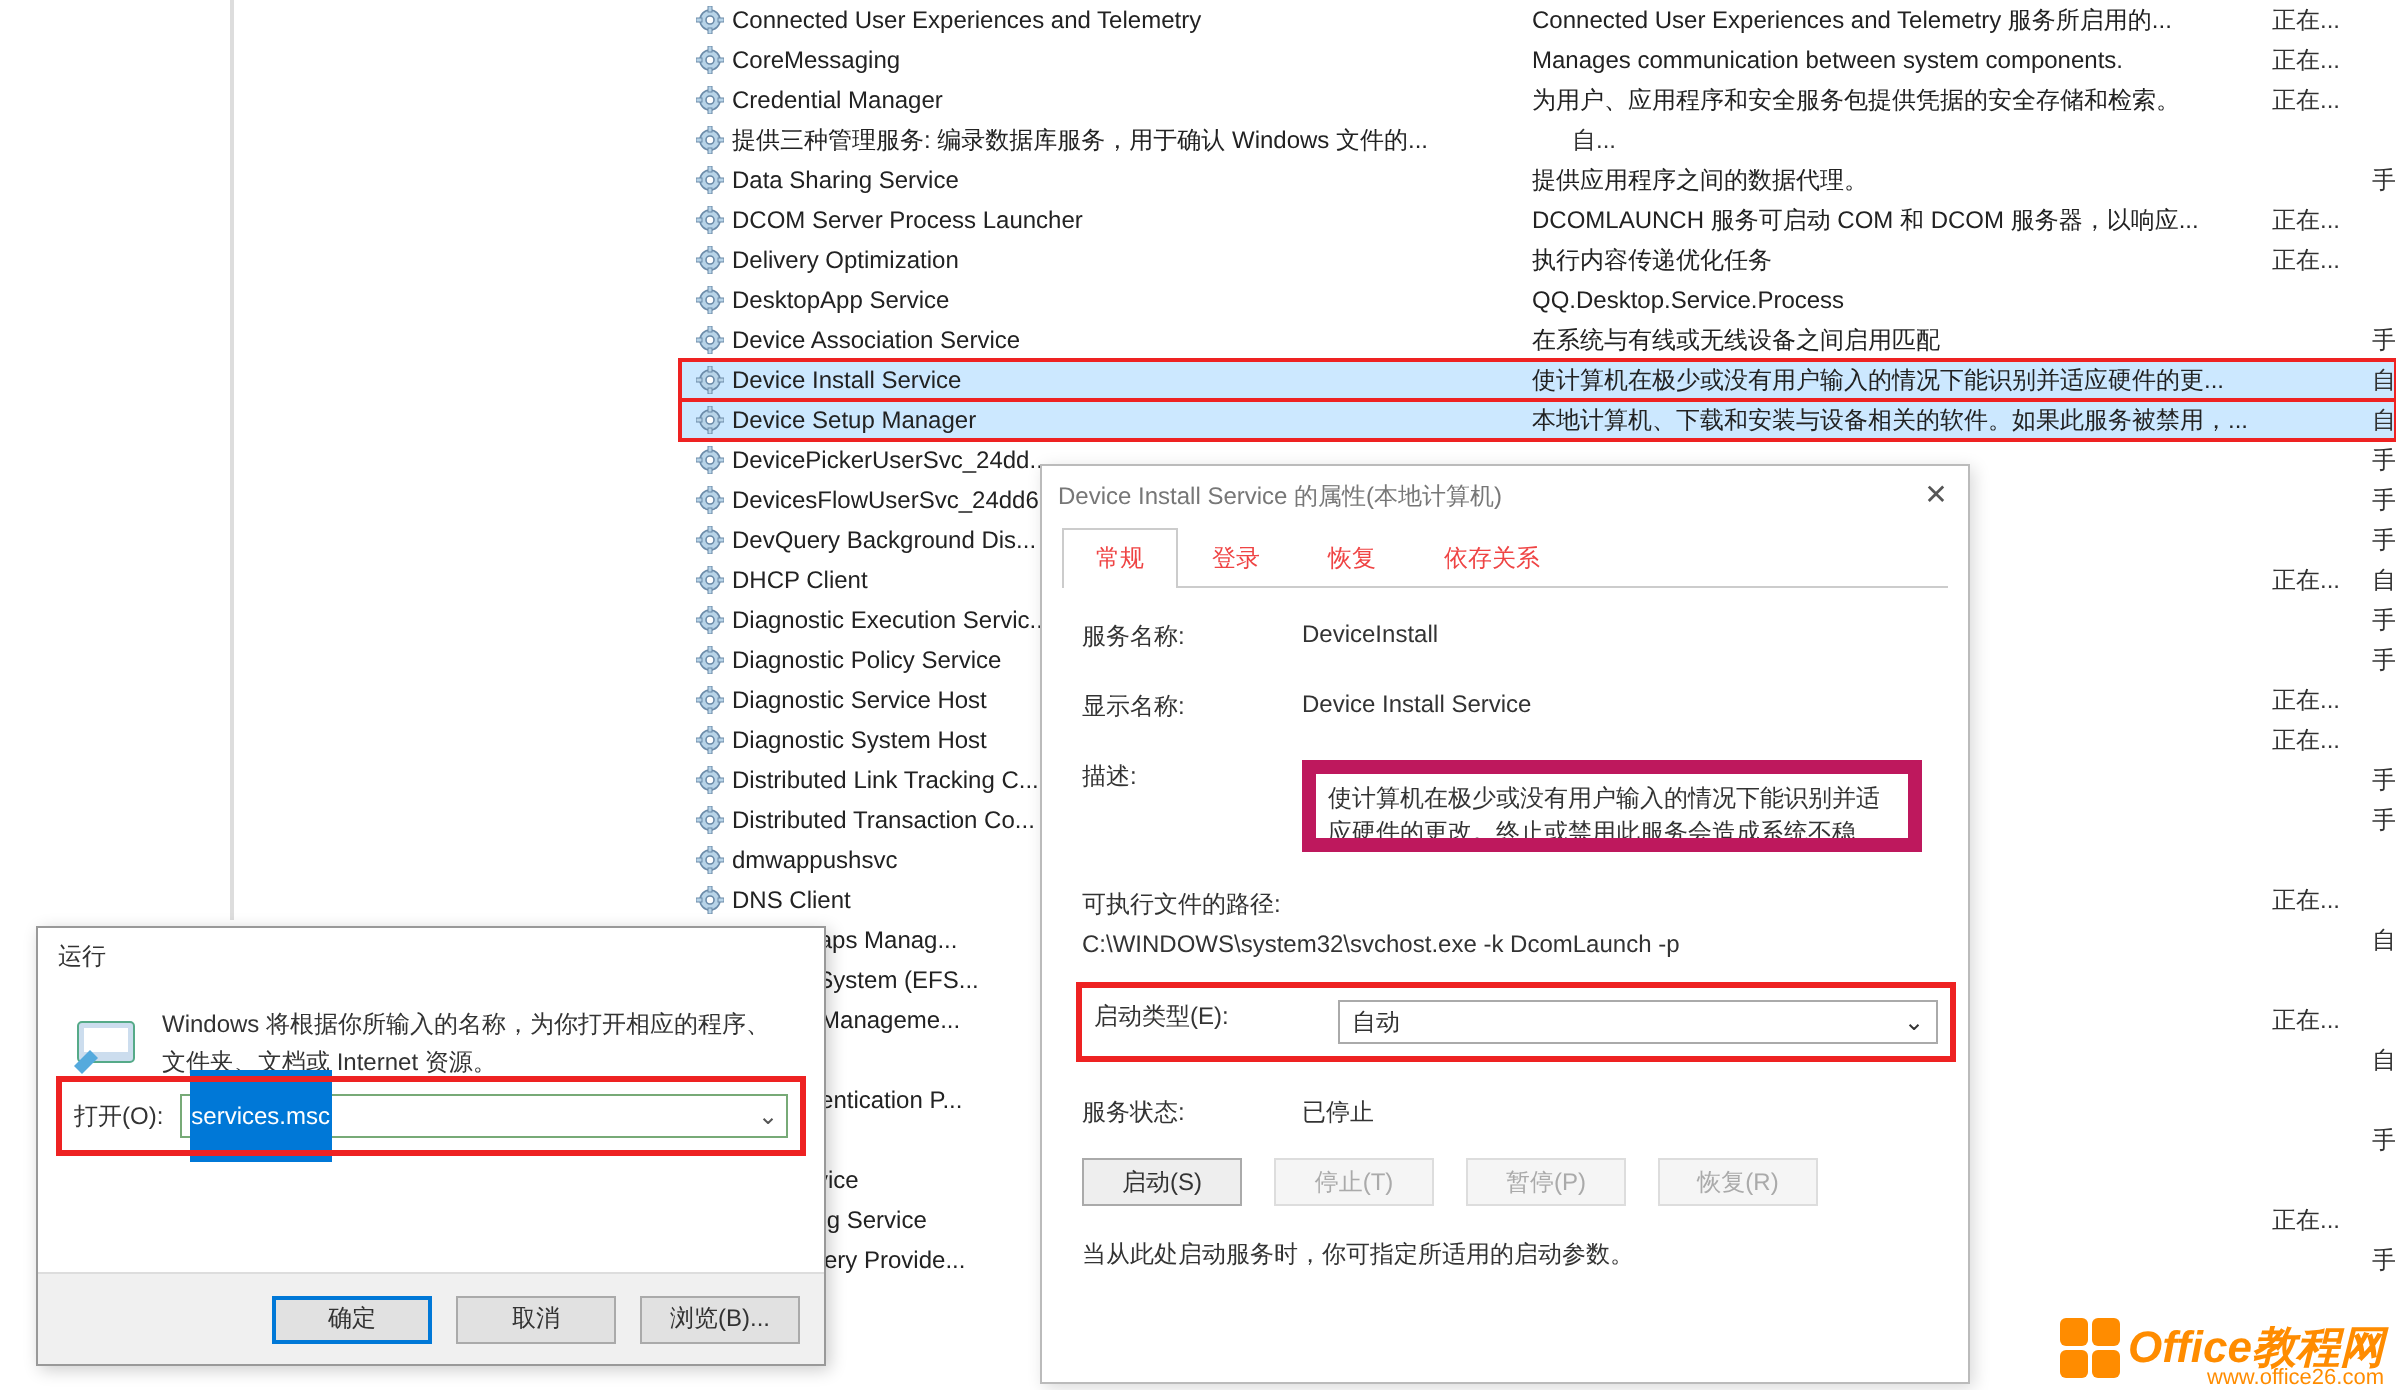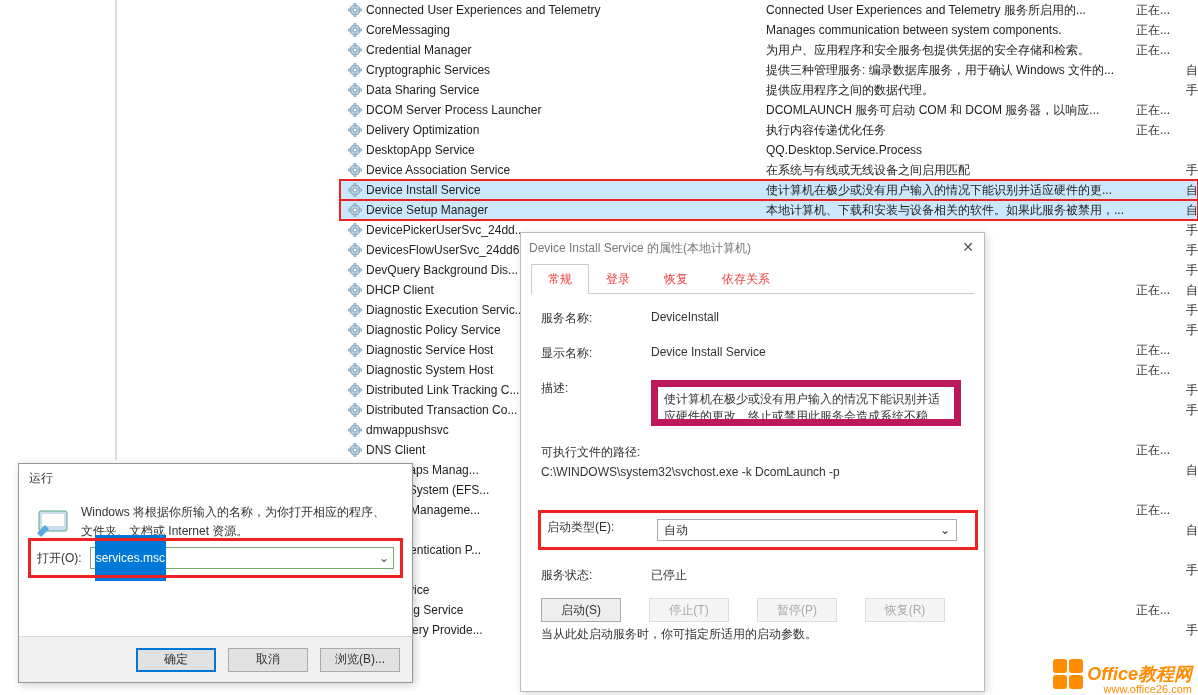--- a/index.html
+++ b/index.html
@@ -25,26 +25,26 @@
   .dlg-close { position: absolute; right: 6px; top: 4px; width: 20px; height: 20px; display: flex; align-items: center; justify-content: center; color: #555; font-size: 14px; }
   .tabs { display: flex; border-bottom: 1px solid #ccc; margin: 0 10px; }
   .tab { padding: 6px 16px; border: 1px solid transparent; border-bottom: none; position: relative; top: 1px; color: #ef4444; }
   .tab.active { border-color: #ccc; background: #fff; }
   .props-body { padding: 16px 20px; }
   .prop-row { display: flex; margin-bottom: 18px; }
   .prop-label { flex: 0 0 110px; }
   .prop-val { flex: 1; }
   .desc-box { border: 7px solid #be185d; padding: 4px 6px; height: 46px; width: 310px; font-size: 12px; overflow: hidden; }
   .path-lbl { margin-bottom: 4px; }
-  .path-val { margin-bottom: 34px; }
+  .path-val { margin-bottom: 15px; }
   .startup-select { width: 300px; height: 22px; border: 1px solid #aaa; padding: 0 6px; display: flex; align-items: center; justify-content: space-between; background: #fff; }
   .startup-red { outline: 3px solid #e22; padding: 6px; display: inline-block; }
   .startup-area { margin-bottom:20px;}
   .status-row { display: flex; margin-bottom: 14px; }
-  .btn-row { display: flex; gap: 28px; margin-bottom: 4px; }
+  .btn-row { display: flex; gap: 16px; margin-bottom: 16px; }
   .svc-btn { width: 80px; height: 24px; border: 1px solid #aaa; background: #eee; display: flex; align-items: center; justify-content: center; }
   .svc-btn.dis { color: #aaa; background: #f5f5f5; border-color: #ddd; }
   .hint { color: #333; }
 
   
   .run-dialog { position: absolute; left: 18px; top: 463px; width: 395px; height: 220px; background: #fff; border: 1px solid #999; box-shadow: 2px 2px 8px rgba(0,0,0,0.2); }
   .run-title { padding: 6px 10px; color: #333; font-size: 12px; }
   .run-body { padding: 10px 16px 0 16px; display: flex; }
   .run-icon { width: 36px; height: 36px; margin-right: 10px; }
   .run-text { flex:1; font-size: 12px; line-height: 1.6; }
@@ -52,21 +52,21 @@
   .run-open-label { margin-right: 8px; }
   .run-input { flex: 1; height: 22px; border: 1px solid #7a7; padding: 0 4px; display: flex; align-items: center; justify-content: space-between; }
   .run-input-text { background: #0078d7; color: #fff; padding: 16px 1px; }
   .run-chevron { color: #555; }
   .run-red { outline: 3px solid #e22; margin: 0 12px; padding: 6px; }
   .run-buttons { position: absolute; bottom: 0; left: 0; right: 0; background: #f0f0f0; height: 46px; display: flex; align-items: center; justify-content: flex-end; padding: 0 12px; gap: 12px; border-top: 1px solid #ddd; }
   .run-btn { width: 80px; height: 24px; border: 1px solid #aaa; background: #e1e1e1; display: flex; align-items: center; justify-content: center; }
   .run-btn.def { border: 2px solid #0078d7; }
   
   
-  .wm { position: absolute; right: 6px; bottom: 6px; font-size: 18px; font-weight: bold; font-style: italic; color: #ff8c00; display:flex; align-items:center; gap:4px;}
+  .wm { position: absolute; right: 6px; bottom: 6px; font-size: 22px; font-weight: bold; font-style: italic; color: #ff8c00; display:flex; align-items:center; gap:4px;}
   .wm-sq { width:30px;height:30px;display:grid;grid-template:1fr 1fr/1fr 1fr;gap:2px;}
   .wm-sq div{background:#ff8c00;border-radius:3px;}
   .wm-url{font-size:11px;color:#ff8c00;position:absolute;right:6px;bottom:0;}
 </style>
 </head>
 <body>
 
 <svg width="0" height="0" style="position:absolute">
   <defs>
     <g id="gear">
@@ -109,21 +109,20 @@
         </svg></span>
       <span class="svc-name">Credential Manager</span>
       <span class="svc-desc">为用户、应用程序和安全服务包提供凭据的安全存储和检索。</span>
       <span class="svc-status">正在...</span>
       <span class="svc-type"></span>
     </div>
     <div class="svc-row">
       <span class="gear-icon"><svg>
           <use href="#gear"></use>
         </svg></span>
-      <span class="svc-name">Cryptographic Services</span>
       <span class="svc-desc">提供三种管理服务: 编录数据库服务，用于确认 Windows 文件的...</span>
       <span class="svc-status"></span>
       <span class="svc-type">自...</span>
     </div>
     <div class="svc-row">
       <span class="gear-icon"><svg>
           <use href="#gear"></use>
         </svg></span>
       <span class="svc-name">Data Sharing Service</span>
       <span class="svc-desc">提供应用程序之间的数据代理。</span>
@@ -394,21 +393,21 @@
       <div class="prop-val">Device Install Service</div>
     </div>
     <div class="prop-row">
       <div class="prop-label">描述:</div>
       <div class="desc-box">使计算机在极少或没有用户输入的情况下能识别并适应硬件的更改。终止或禁用此服务会造成系统不稳定。</div>
     </div>
     <div class="path-lbl">可执行文件的路径:</div>
     <div class="path-val">C:\WINDOWS\system32\svchost.exe -k DcomLaunch -p</div>
     <div class="startup-area">
     <span class="startup-red">
-      <div class="prop-row" style="margin-bottom:0;width:422px;">
+      <div class="prop-row" style="margin-bottom:0;width:422px;justify-content:space-between;">
         <div class="prop-label">启动类型(E):</div>
         <div class="startup-select">
           <span>自动</span>
           <span>⌄</span>
         </div>
       </div>
     </span>
     </div>
     <div class="status-row">
       <div class="prop-label">服务状态:</div>

